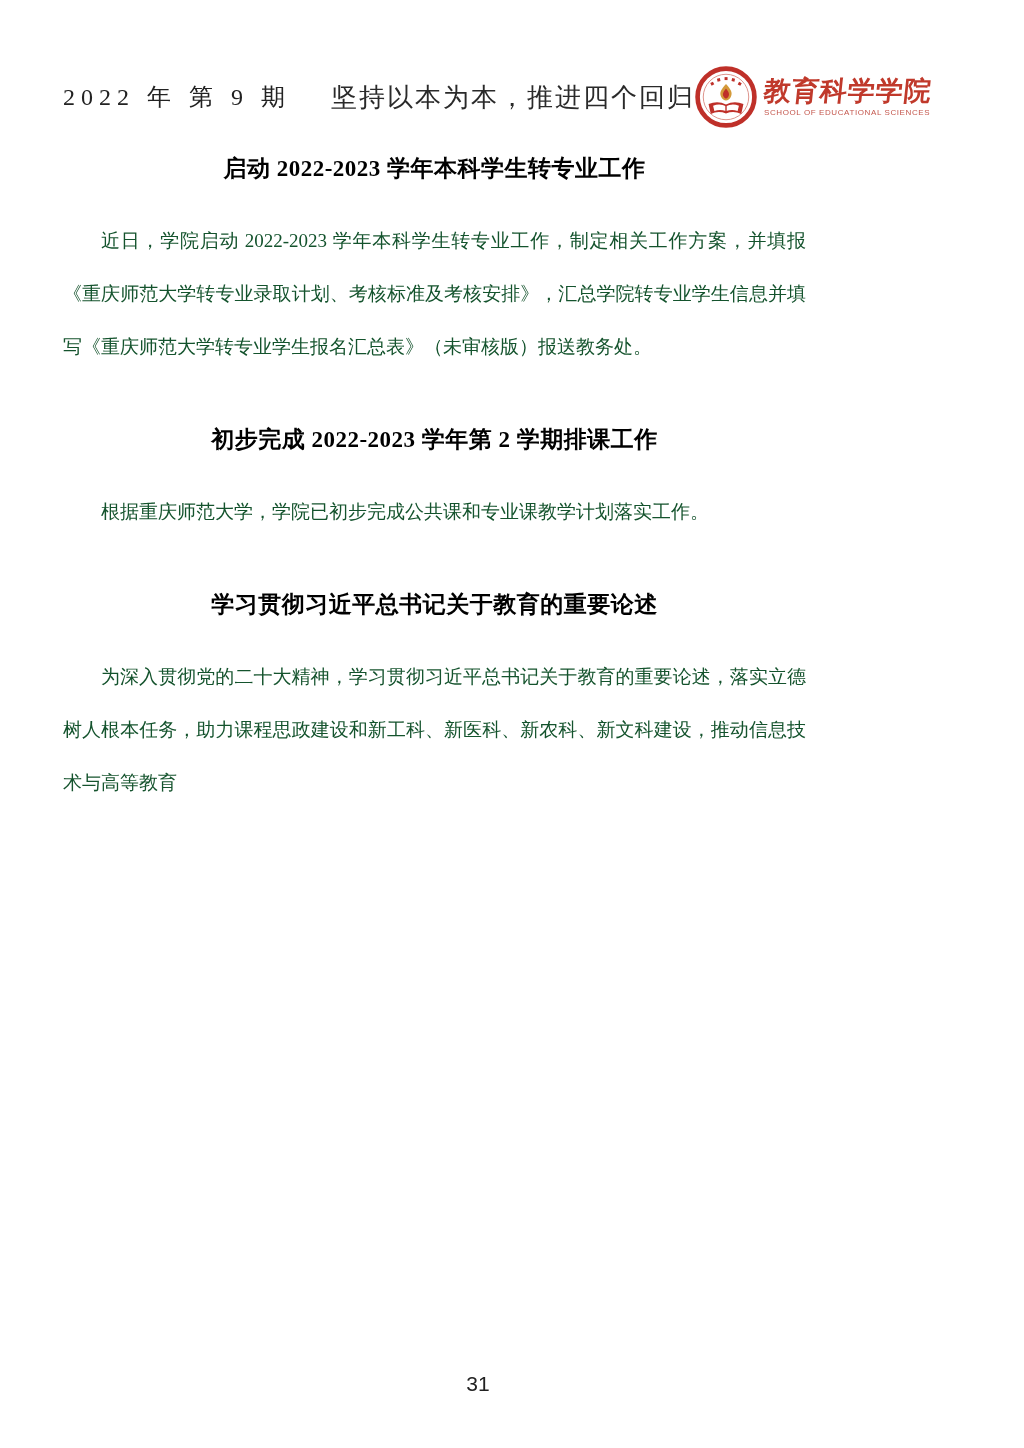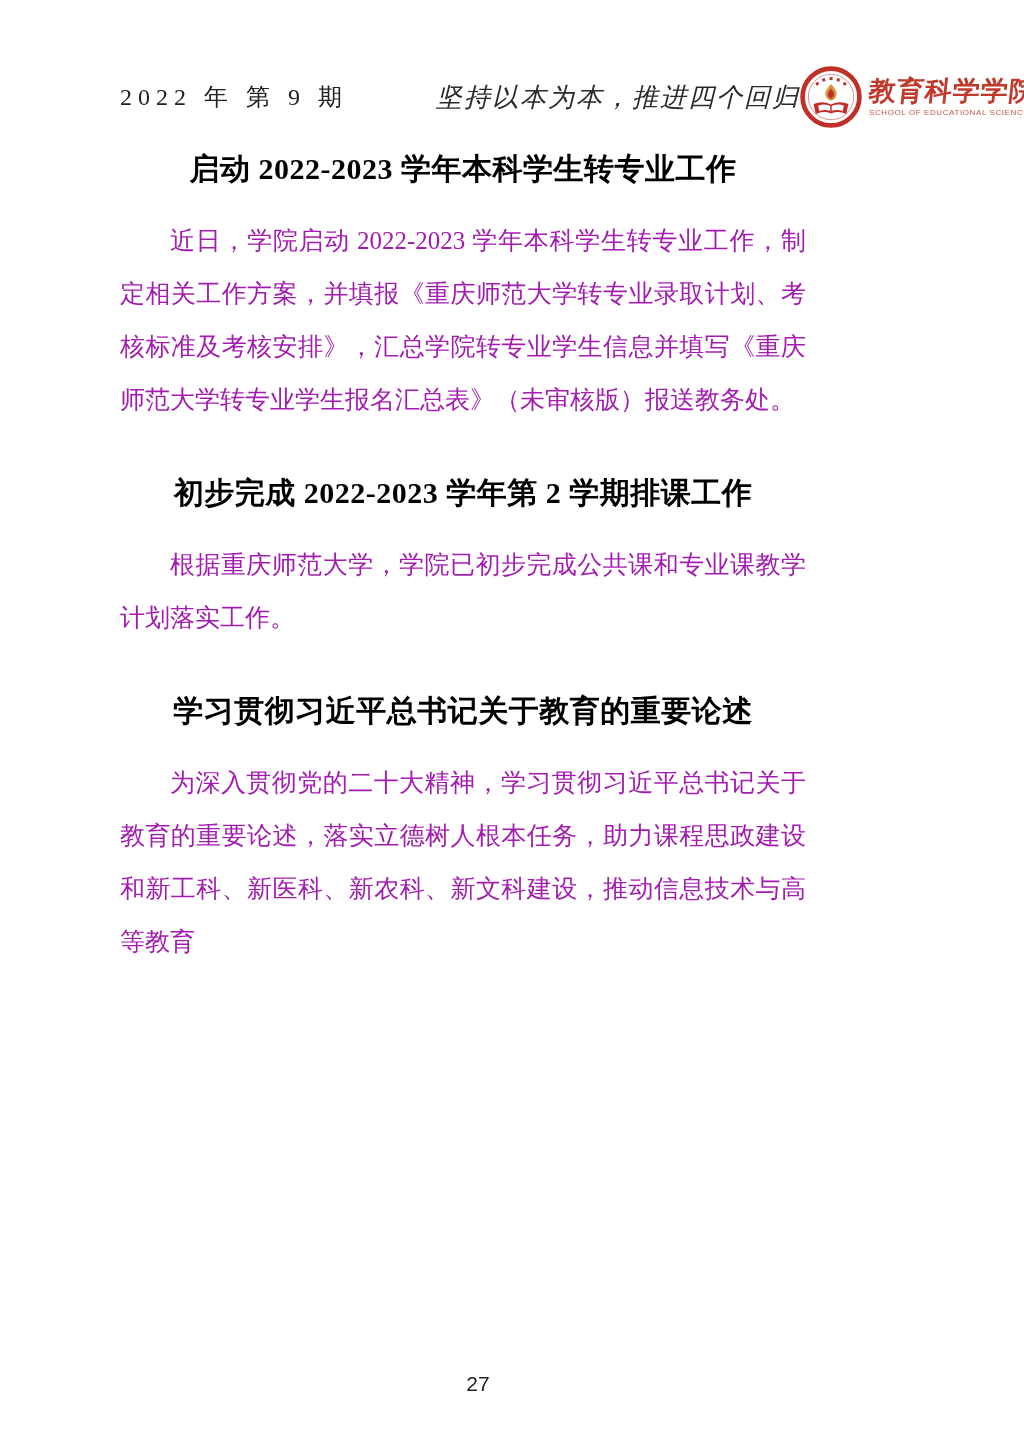--- a/index.html
+++ b/index.html
@@ -7,40 +7,39 @@
   body {
     width: 1024px; height: 1448px;
     font-family: "Liberation Serif", "DejaVu Serif", serif;
     color: #1b1b1b;
     position: relative;
     overflow: hidden;
   }
   .page {
     position: relative;
     width: 956px; height: 1448px;
-    padding: 62px 150px 0 120px;
+    padding: 62px 150px 0 63px;
   }
 
   
   .header {
     display: flex;
     align-items: center;
     height: 70px;
   }
   .issue {
     font-size: 24px;
     letter-spacing: 6px;
     white-space: nowrap;
     color: #222;
   }
   .motto {
     font-size: 26px;
-    font-style: italic;
     letter-spacing: 2px;
-    margin-left: 88px;
+    margin-left: 40px;
     white-space: nowrap;
     color: #2a2a2a;
   }
   .logo {
     margin-left: auto;
     display: flex;
     align-items: center;
     gap: 7px;
   }
   .seal { width: 62px; height: 62px; display: block; flex: 0 0 auto; }
@@ -58,37 +57,37 @@
     font-size: 8px;
     letter-spacing: 0.6px;
     margin-top: 4px;
     font-family: "Liberation Sans", sans-serif;
     white-space: nowrap;
   }
 
   
   main { display: block; }
   .section-title {
-    font-size: 30px;
+    font-size: 23px;
     font-weight: bold;
     text-align: center;
     color: #000;
     margin: 46px 0 24px 0;
     line-height: 42px;
     letter-spacing: 0.5px;
   }
   .section-first .section-title { margin-top: 16px; }
   .section-body {
-    font-size: 25px;
+    font-size: 19px;
     line-height: 53px;
     margin: 0;
     text-align: justify;
     text-justify: inter-ideograph;
     text-indent: 2em;
-    color: #a21caf;
+    color: #14532d;
   }
 
   
   .page-number {
     position: absolute;
     bottom: 52px;
     left: 0; right: 0;
     text-align: center;
     font-size: 21px;
     font-family: "Liberation Sans", "DejaVu Sans", sans-serif;
@@ -146,15 +145,15 @@
       <p class="section-body">根据重庆师范大学，学院已初步完成公共课和专业课教学计划落实工作。</p>
     </section>
 
     <section class="section">
       <h2 class="section-title">学习贯彻习近平总书记关于教育的重要论述</h2>
       <p class="section-body">为深入贯彻党的二十大精神，学习贯彻习近平总书记关于教育的重要论述，落实立德树人根本任务，助力课程思政建设和新工科、新医科、新农科、新文科建设，推动信息技术与高等教育</p>
     </section>
 
   </main>
 
-  <div class="page-number">27</div>
+  <div class="page-number">31</div>
 
 </div>
 
 </body></html>

